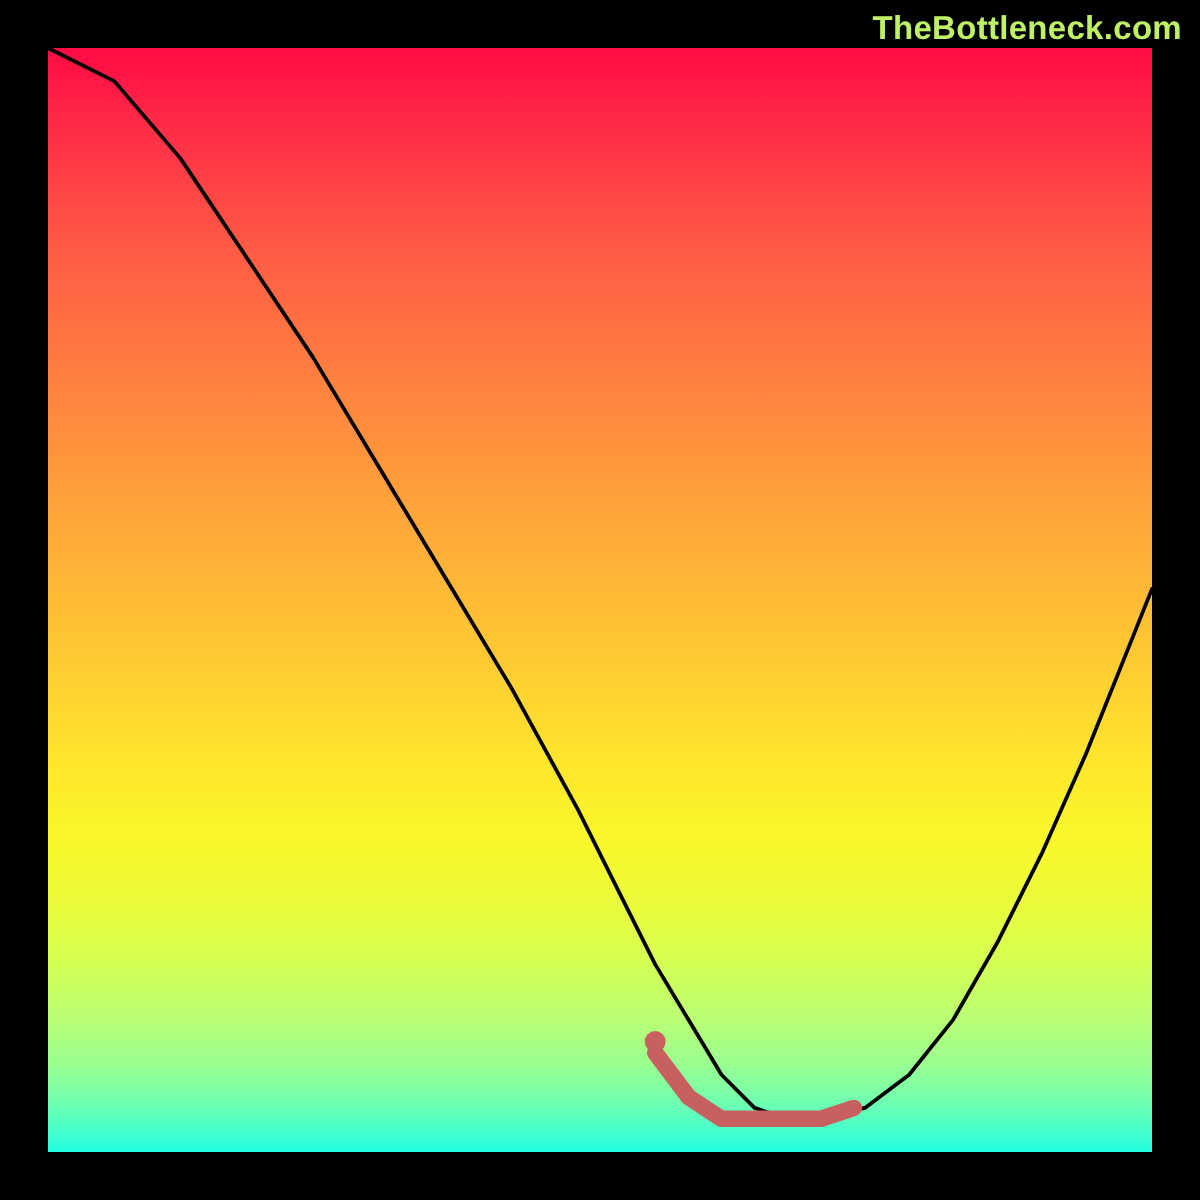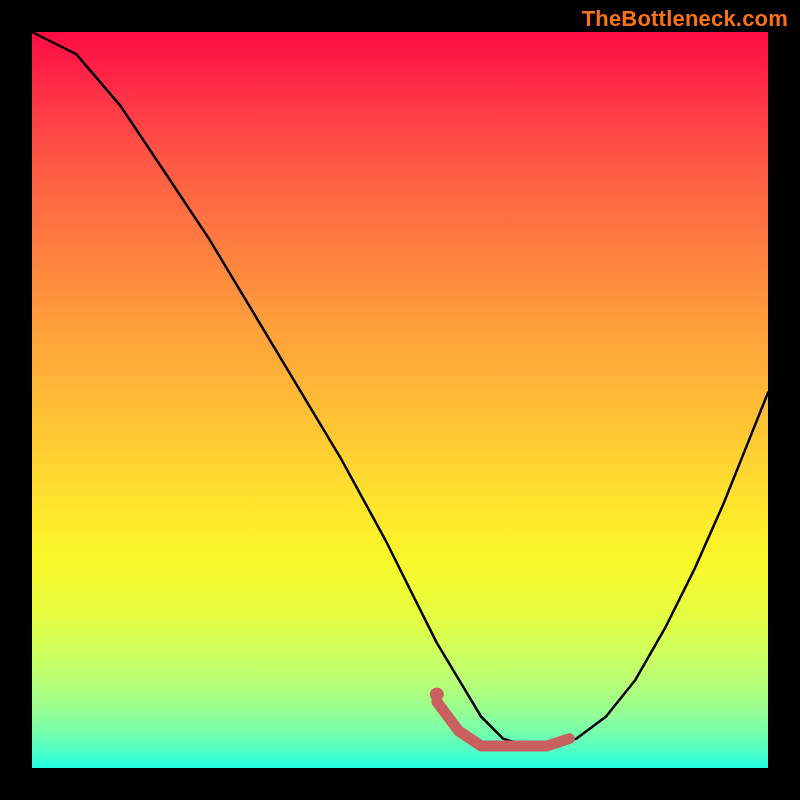--- a/index.html
+++ b/index.html
@@ -39,21 +39,21 @@
       #20ffe0 100%
     );
   }
   .watermark {
     position: absolute;
     top: 6px;
     right: 12px;
     font-family: Arial, Helvetica, sans-serif;
     font-size: 22px;
     font-weight: 600;
-    color: #f97316;
+    color: #bef264;
     letter-spacing: 0.2px;
     user-select: none;
   }
   svg.curve {
     position: absolute;
     left: 0; top: 0;
     width: 736px;
     height: 736px;
     overflow: visible;
   }

